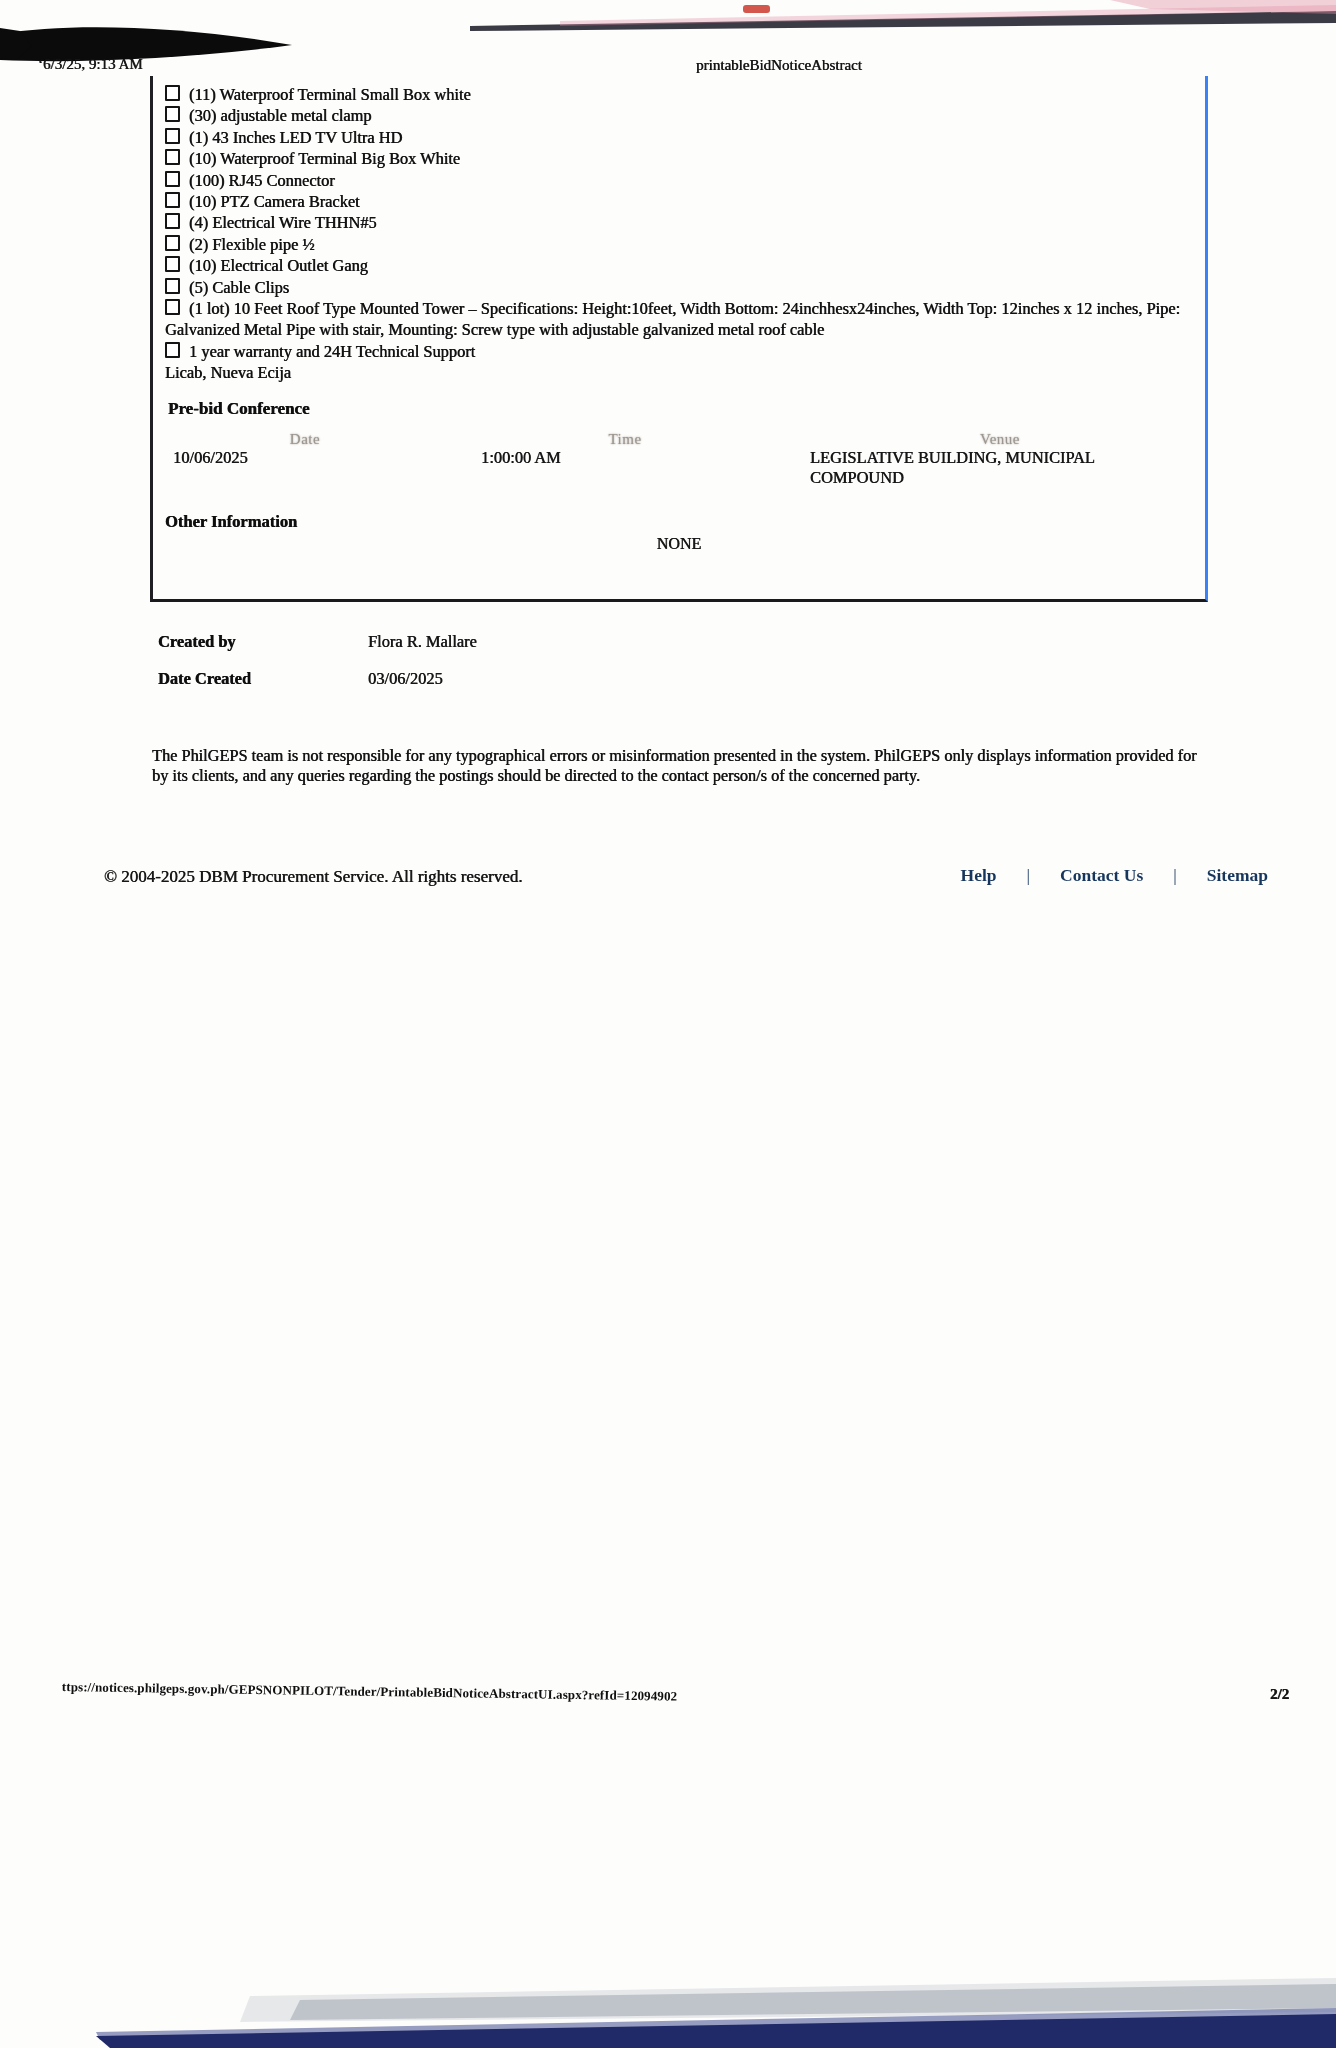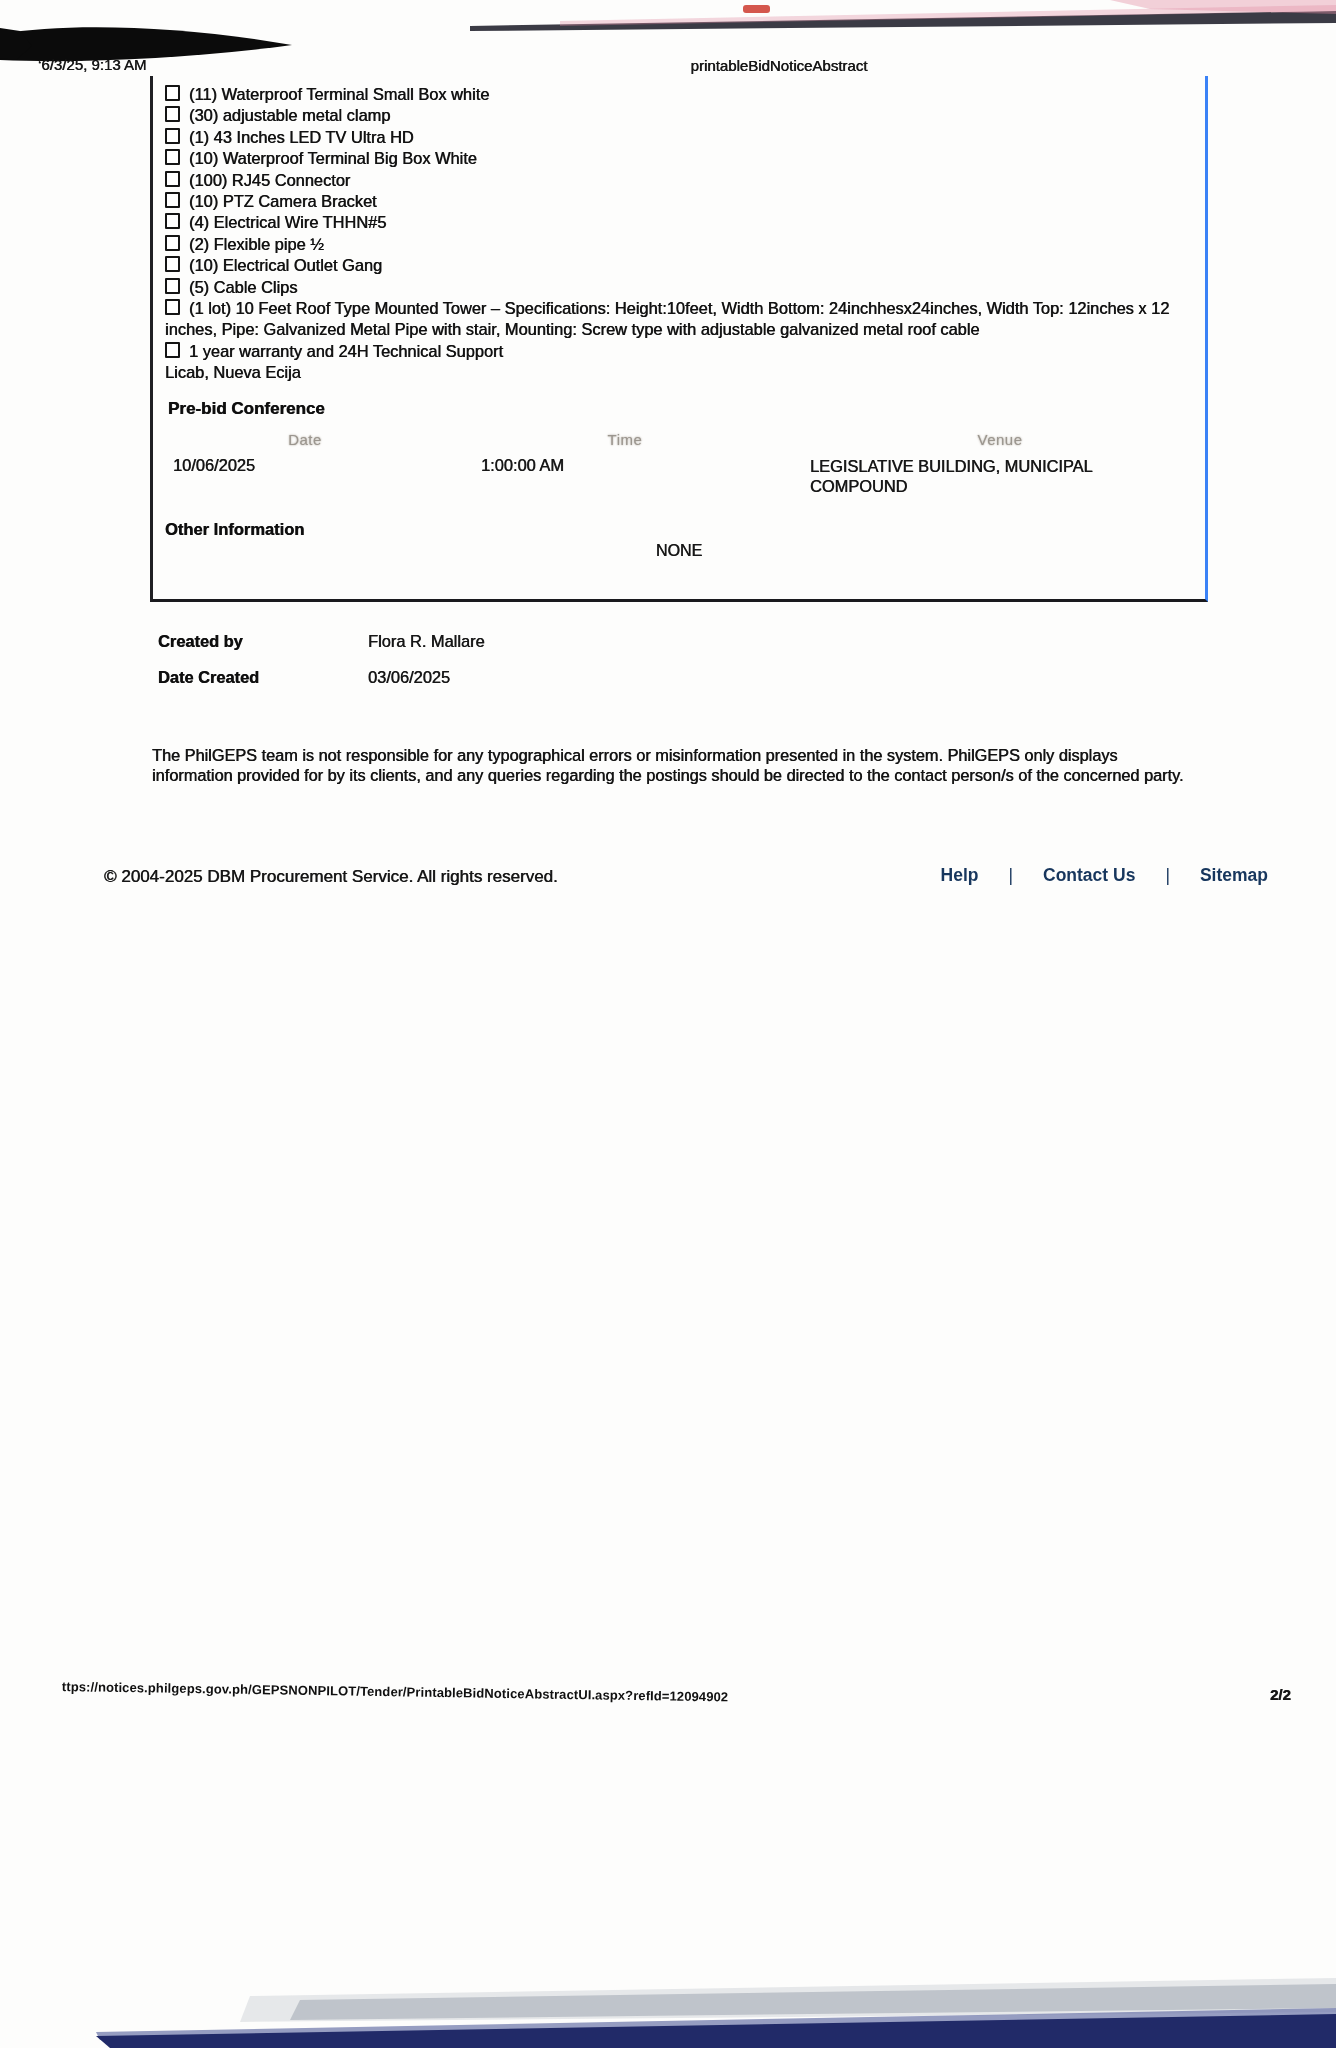--- a/index.html
+++ b/index.html
@@ -1,18 +1,18 @@
 <!DOCTYPE html>
 <html><head>
 <meta charset="utf-8">
 <style>
   html,body{margin:0;padding:0;background:#e9e9e7;}
   .page{
     position:relative;width:1336px;height:2048px;background:#fdfdfc;overflow:hidden;
-    font-family:Liberation Sans, sans-serif;color:#161616;
+    font-family:Liberation Serif, serif;color:#161616;
   }
   .txt{text-shadow:0.45px 0 0 rgba(17,17,17,.85), -0.2px 0 0 rgba(17,17,17,.4);}
   
   .hdr-datetime{position:absolute;left:38px;top:56px;font-size:15px;}
   .hdr-title{position:absolute;left:779px;top:57px;transform:translateX(-50%);font-size:15px;}
   
   .box{
     position:absolute;left:150px;top:76px;width:1058px;height:526px;box-sizing:border-box;
     border-left:3px solid #202024;border-right:3px solid #3b82f6;border-bottom:3px solid #1a1a1e;
     padding:8px 12px 0 12px;
@@ -22,21 +22,21 @@
     display:inline-block;width:11px;height:12px;border:2px solid #141414;border-radius:1px;
     margin-right:9px;vertical-align:-1px;background:#fff;
   }
   .loc-note{font-size:16.4px;line-height:21.4px;color:#111;}
   .prebid-heading{font-size:17px;font-weight:700;margin:15px 0 12px 3px;color:#0e0e0e;}
   .pb-grid{display:grid;grid-template-columns:280px 360px 390px;}
   .pb-head{
     text-align:center;color:#9b968f;font-size:15px;letter-spacing:.5px;
     text-shadow:0 0 1.4px #b9b4ac, 0 0 2.5px #cdc8c0;
   }
-  .pb-vals{display:grid;grid-template-columns:280px 360px 390px;margin-top:8px;font-size:16.4px;}
+  .pb-vals{display:grid;grid-template-columns:280px 360px 390px;margin-top:0;font-size:16.4px;}
   .pb-val-date{padding-left:8px;}
   .pb-val-time{padding-left:36px;}
   .pb-val-venue{padding-left:5px;max-width:330px;line-height:20px;}
   .other-heading{margin-top:24px;font-size:16.5px;font-weight:700;color:#0e0e0e;}
   .other-value{margin-top:3px;font-size:16px;text-align:center;}
   
   .created{position:absolute;left:158px;top:632px;font-size:16.4px;}
   .created .row{display:flex;margin-bottom:17px;}
   .created .lbl{width:210px;font-weight:700;color:#0e0e0e;}
   

